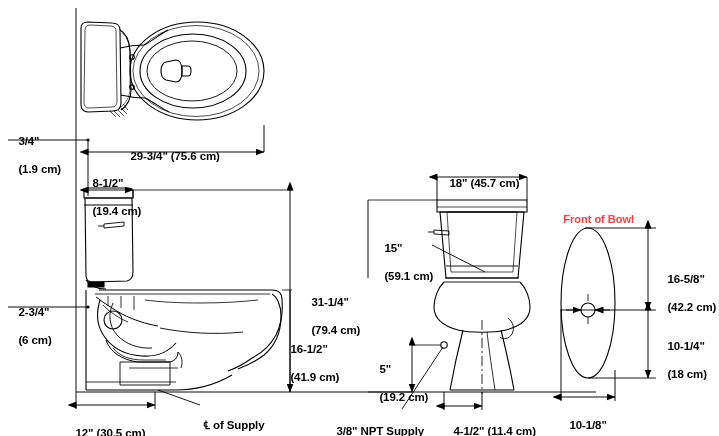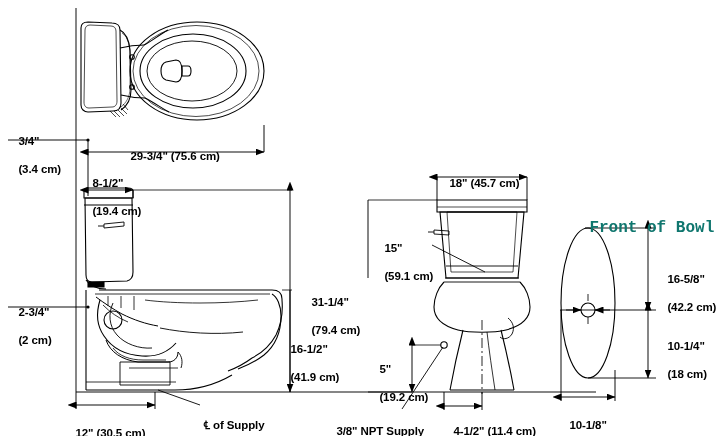--- a/index.html
+++ b/index.html
@@ -32,24 +32,24 @@
     line-height: 13.5px;
     color: #000000;
     white-space: pre;
     letter-spacing: -0.1px;
   }
   .dimtext.lbl-two {
     line-height: 14px;
   }
   .view-title {
     position: absolute;
-    font-family: Liberation Mono, monospace;
-    font-size: 16px;
+    font-family: Liberation Sans, sans-serif;
+    font-size: 11px;
     font-weight: 700;
-    color: #0f766e;
+    color: #ef4444;
     white-space: pre;
   }
 </style>
 </head>
 <body>
 
 <div id="sheet">
 
   <svg width="719" height="436" viewBox="0 0 719 436" shape-rendering="geometricPrecision">
 
@@ -262,35 +262,35 @@
       <line x1="588" y1="378" x2="656" y2="378" stroke-width="0.9"></line>
 
       <line x1="561" y1="397" x2="615" y2="397" marker-start="url(#arrowStart)" marker-end="url(#arrowEnd)"></line>
       <line x1="561" y1="310" x2="561" y2="401"></line>
       <line x1="615" y1="370" x2="615" y2="401"></line>
     </g>
   </svg>
 
   <div class="dimtext lbl-two" style="left:6px; top:120px;">
     <span>3/4"</span><br>
-    <span>(3.4 cm)</span>
+    <span>(1.9 cm)</span>
   </div>
 
   <div class="dimtext" style="left:118px; top:136px;">
     <span>29-3/4" (75.6 cm)</span>
   </div>
 
   <div class="dimtext lbl-two" style="left:80px; top:162px;">
     <span>8-1/2"</span><br>
     <span>(19.4 cm)</span>
   </div>
 
   <div class="dimtext lbl-two" style="left:6px; top:291px;">
     <span>2-3/4"</span><br>
-    <span>(2 cm)</span>
+    <span>(6 cm)</span>
   </div>
 
   <div class="dimtext lbl-two" style="left:299px; top:281px;">
     <span>31-1/4"</span><br>
     <span>(79.4 cm)</span>
   </div>
 
   <div class="dimtext lbl-two" style="left:278px; top:328px;">
     <span>16-1/2"</span><br>
     <span>(41.9 cm)</span>

